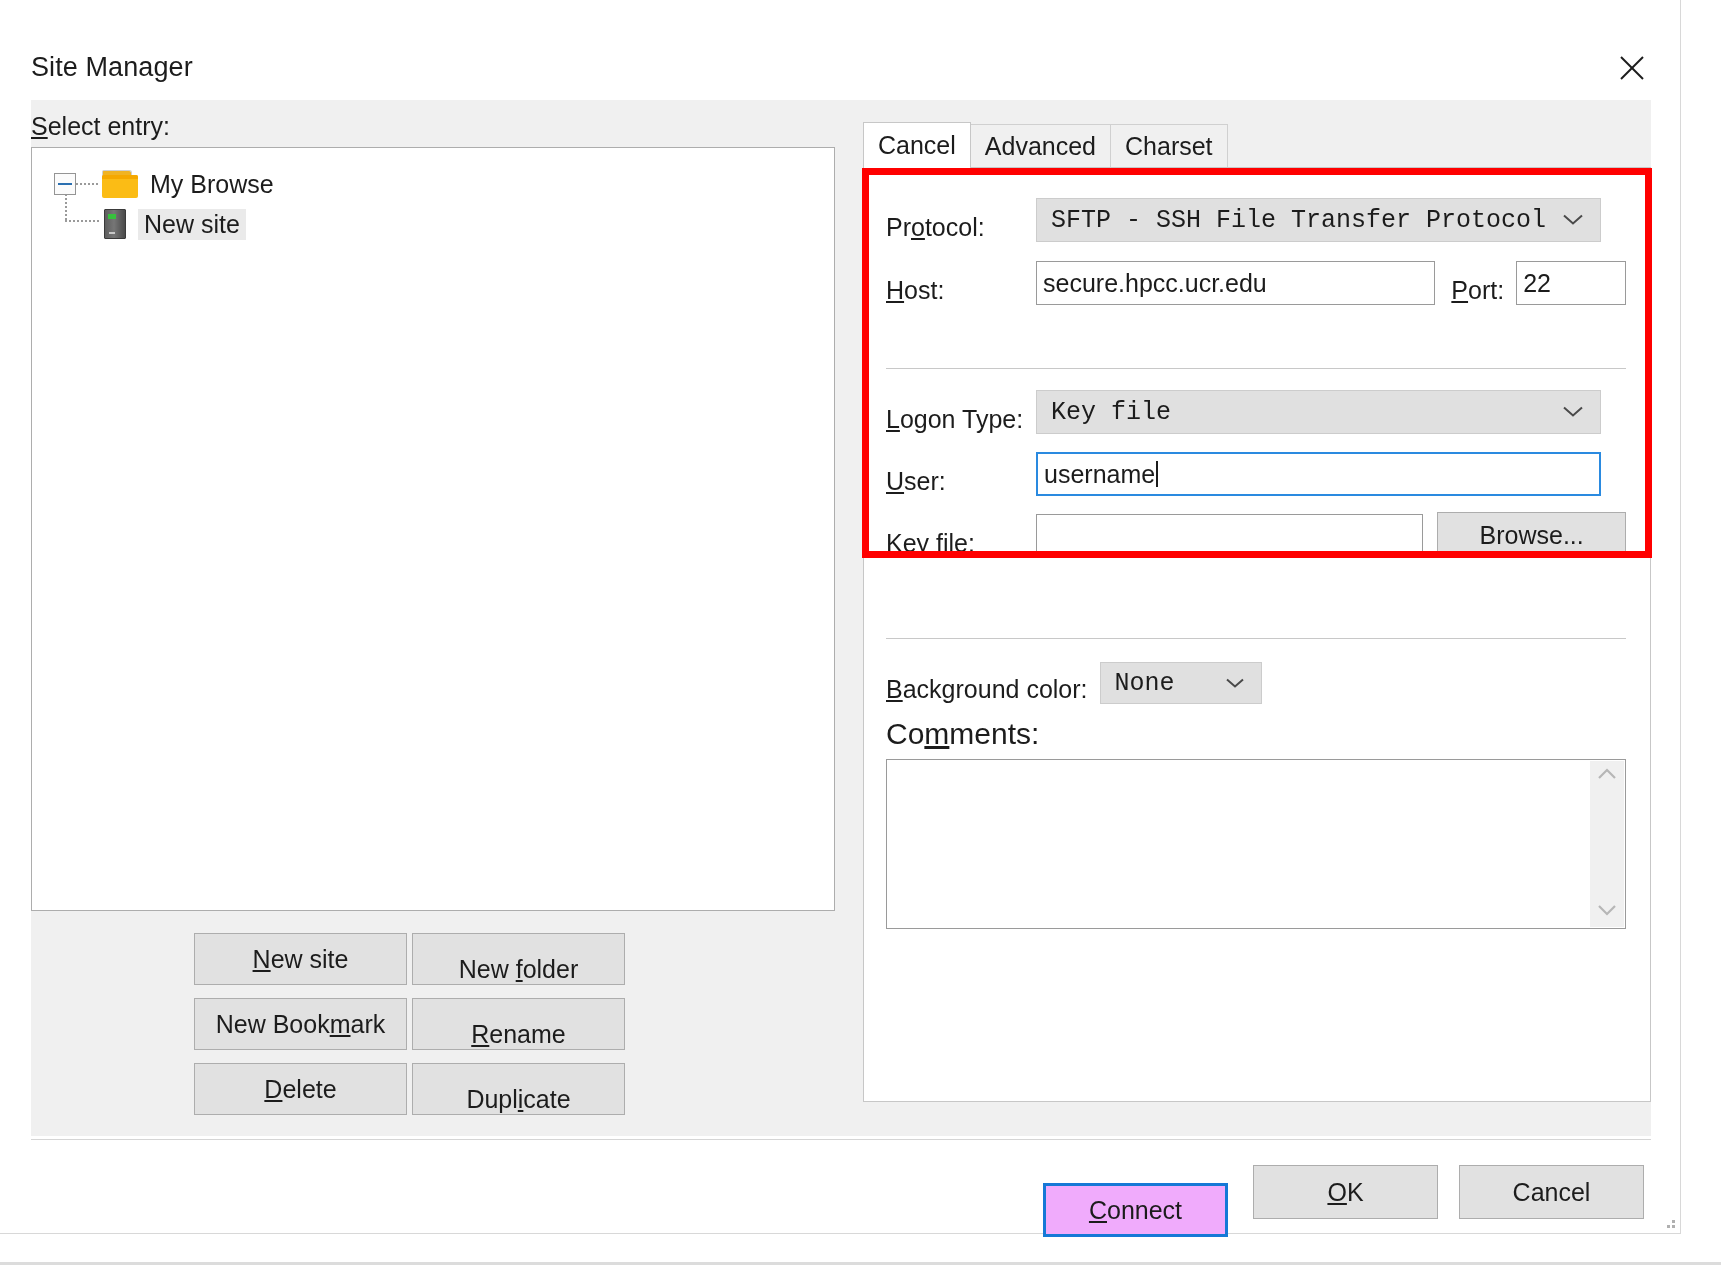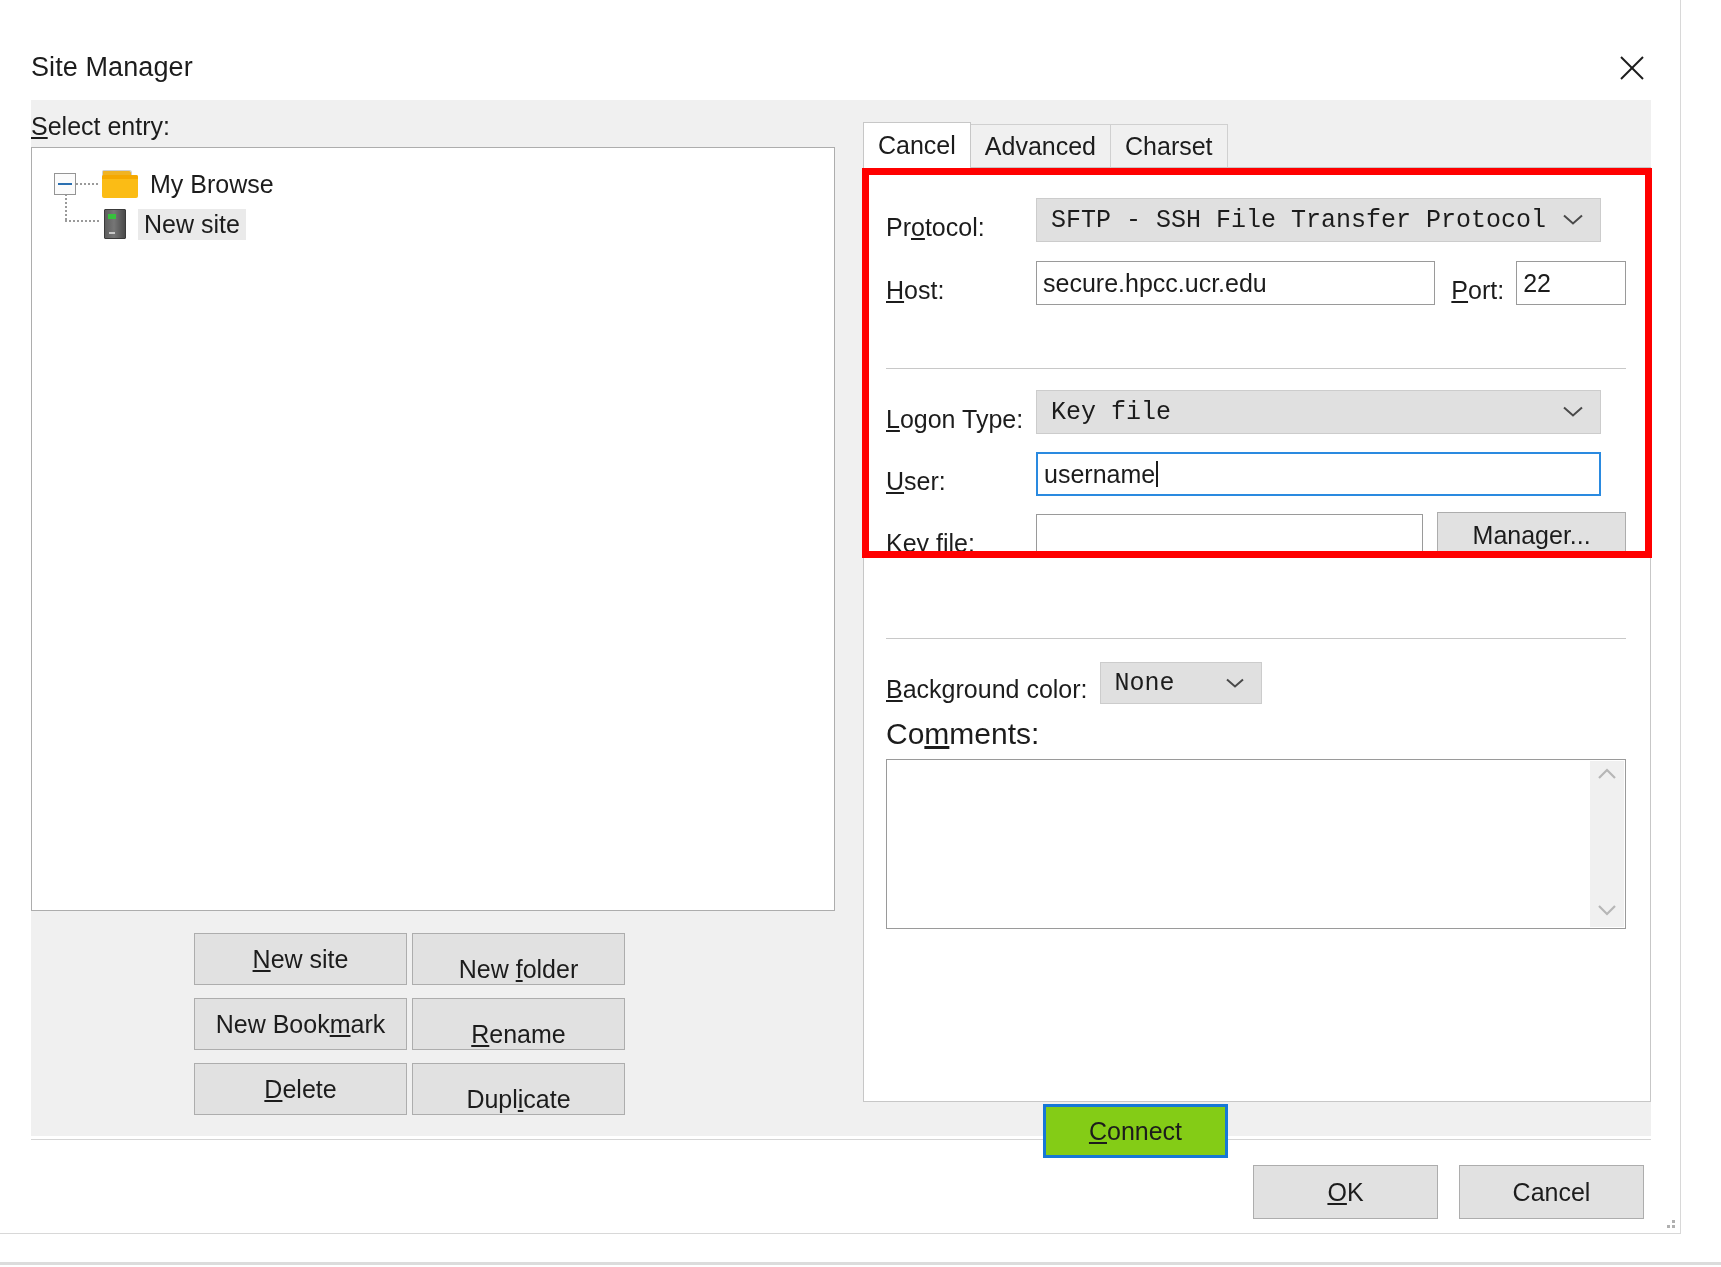--- a/index.html
+++ b/index.html
@@ -307,23 +307,23 @@
 
   
   .footer-sep {
     position: absolute;
     left: 31px; top: 1139px;
     width: 1620px; height: 1px;
     background: #d5d5d5;
   }
   .fbtn { width: 185px; height: 54px; }
   .fbtn.connect {
-    left: 1043px; top: 1104px;
+    left: 1043px; top: 1183px;
     border: 3px solid #1678d6;
-    background: #84cc16;
+    background: #f0abfc;
   }
   .fbtn.ok { left: 1253px; top: 1165px; }
   .fbtn.cancel { left: 1459px; top: 1165px; }
 
   .grip {
     position: absolute;
     right: 4px; bottom: 4px;
     width: 14px; height: 14px;
   }
   .grip i {
@@ -477,21 +477,21 @@
 
           <div class="frow" style="left:22px; top:346px; width:740px;">
             <div class="flabel">
               <u class="acc">K</u>ey file:
             </div>
             <div class="tinput" style="width:390px;">
               <span></span>
             </div>
             <div style="width:14px;flex:0 0 auto;"></div>
             <div class="btn" style="position:relative;width:190px;height:46px;">
-              <span>Manager...</span>
+              <span>Browse...</span>
             </div>
           </div>
 
           <div class="sep" style="left:22px; top:470px; width:740px;"></div>
 
           <div class="frow" style="left:22px; top:492px;">
             <div style="font-size:25px;color:#1c1c1c;flex:0 0 auto;">
               <u class="acc">B</u>ackground color:
             </div>
             <div style="width:12px;flex:0 0 auto;"></div>

